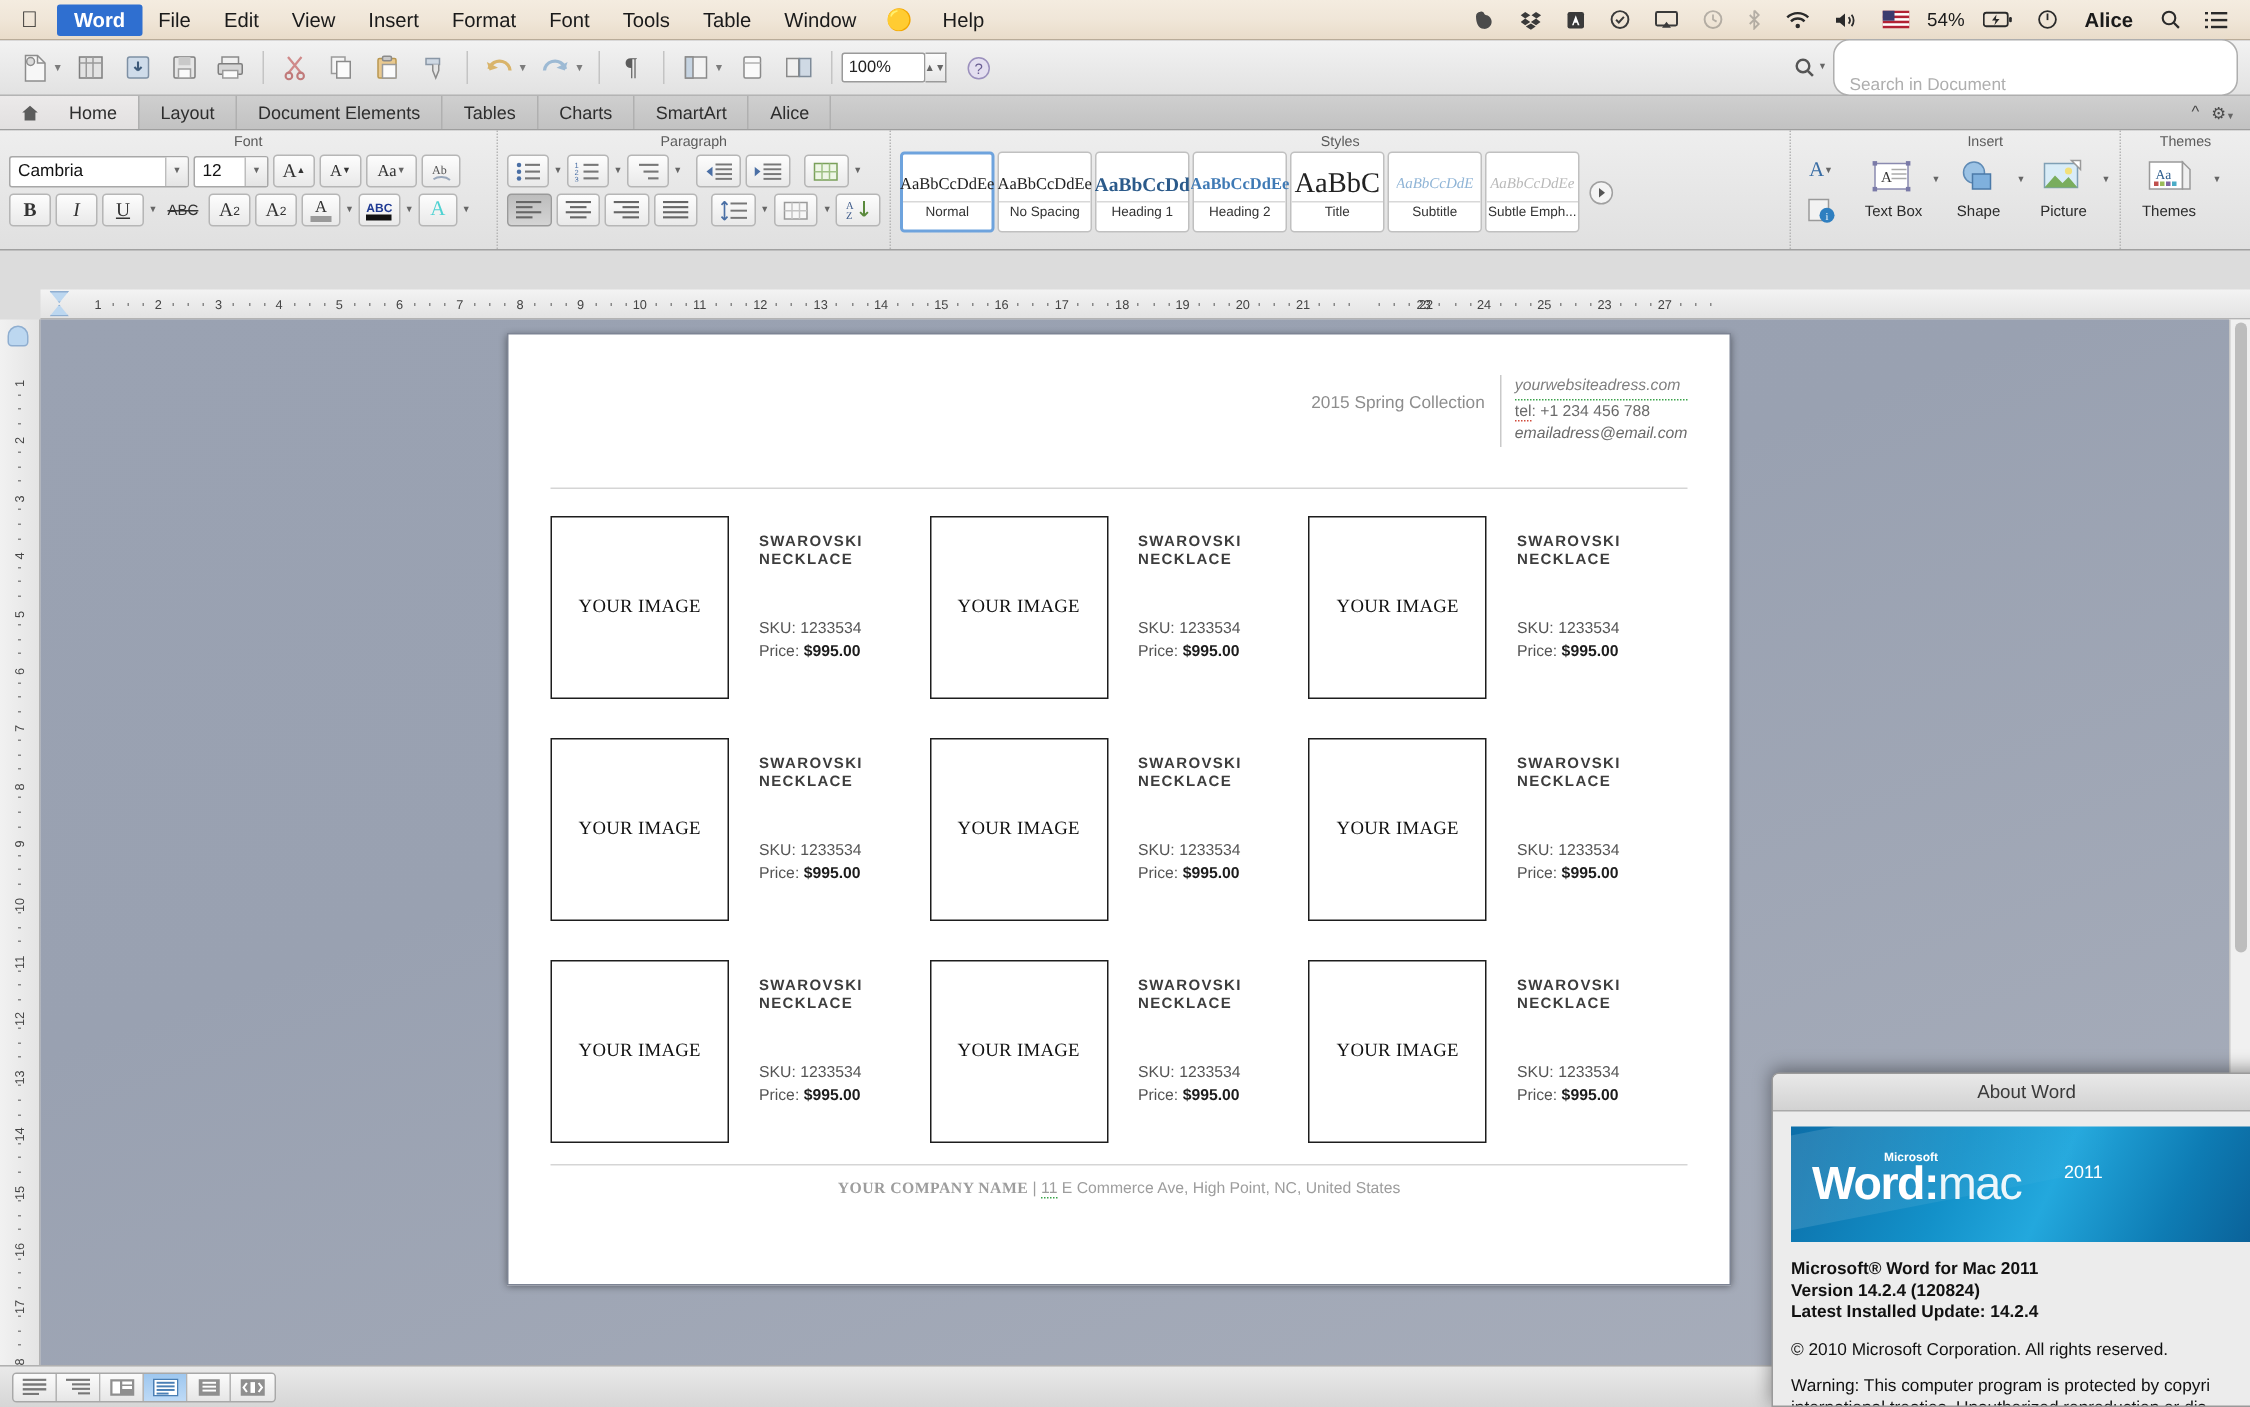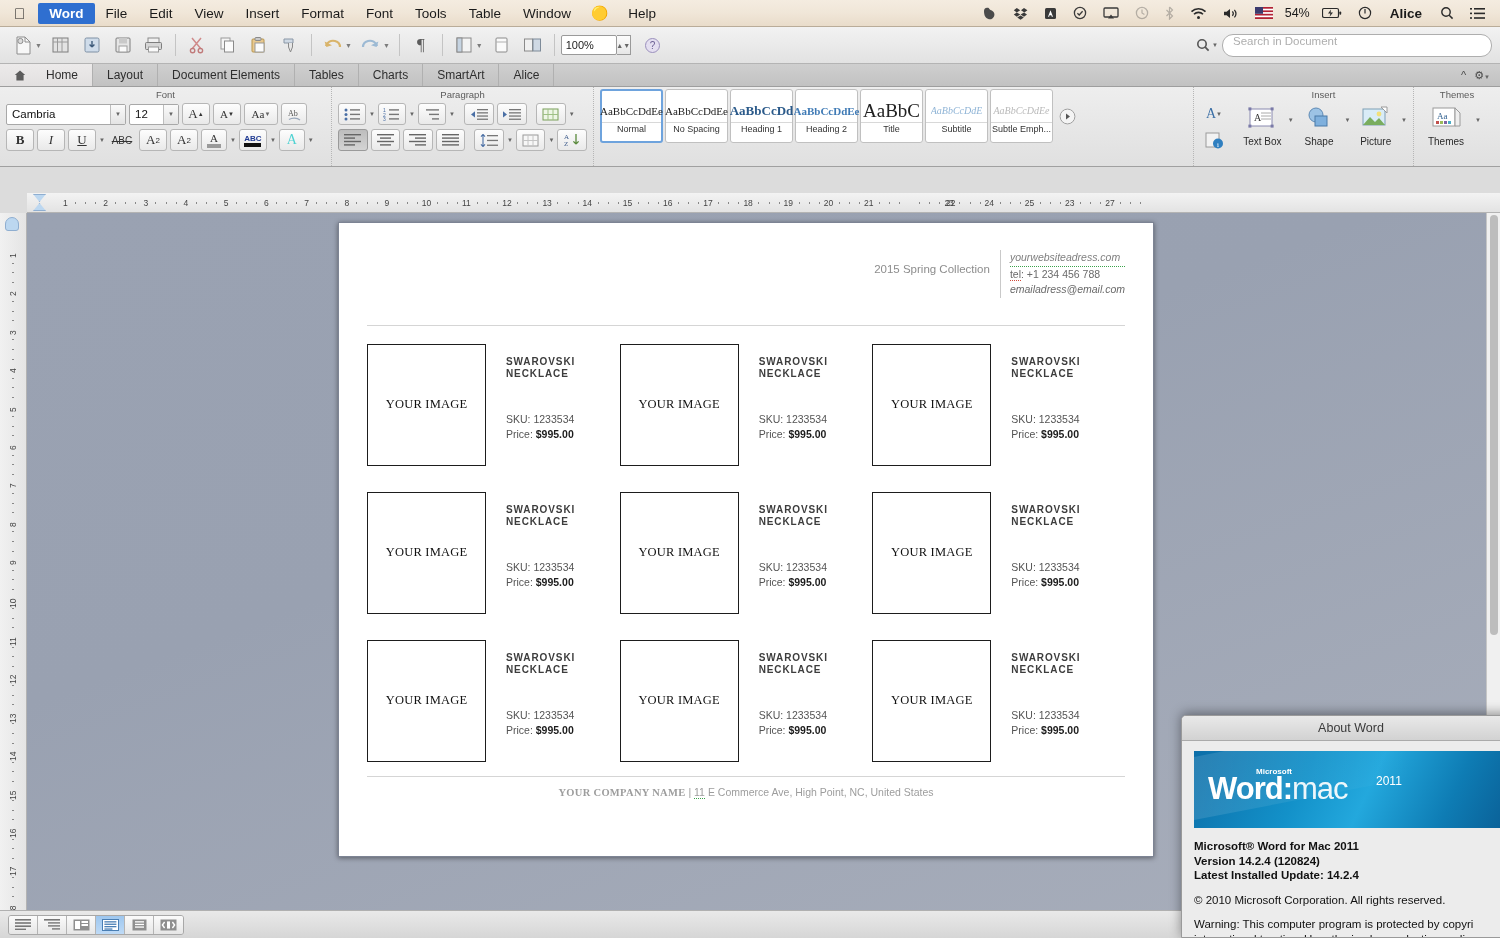--- a/index.html
+++ b/index.html
@@ -66,23 +66,23 @@
   .zoombox {
     width: 56px; height: 20px; border: 1px solid #9a9a9a; background: #fff;
     font-size: 11px; display: flex; align-items: center; padding-left: 4px;
     border-radius: 2px; color: #222;
   }
   .zoomstep { width: 14px; height: 20px; border: 1px solid #9a9a9a; border-left: none;
     background: linear-gradient(to bottom,#fcfcfc,#e6e6e6); font-size: 7px;
     display: flex; align-items: center; justify-content: center; color: #666; }
   .searchwrap { margin-left: auto; display: flex; align-items: center; }
   .searchfield {
-    width: 270px; height: 23px; border-radius: 11px;
+    width: 270px; height: 38px; border-radius: 11px;
     border: 1px solid #aeaeae; background: #fff;
-    display: flex; align-items: flex-start; padding: 0 10px; gap: 6px;
+    display: flex; align-items: flex-end; padding: 0 10px; gap: 6px;
   }
   .searchfield .ph { font-size: 11.5px; color: #aeaeae; }
   .mag-btn { display: flex; align-items: center; gap: 2px; margin-right: 4px; color: #555; }
 
   
   .ribtabs {
     height: 23px; background: linear-gradient(to bottom,#cfcfcf,#c2c2c2);
     display: flex; align-items: stretch; font-size: 12px; color: #2e2e2e;
     border-bottom: 1px solid #9e9e9e;
   }
@@ -731,20 +731,21 @@
           <svg width="17" height="14" viewBox="0 0 17 14">
               <text x="0" y="6" font-size="7" font-family="Liberation Serif" fill="#3c5a8a">A</text>
               <text x="0" y="13" font-size="7" font-family="Liberation Serif" fill="#3c5a8a">Z</text>
               <path d="M12 1v10m0 0l-2.6-2.6M12 11l2.6-2.6" stroke="#5a8a3c" stroke-width="1.3" fill="none"></path>
             </svg>
         </div>
       </div>
     </div>
 
     <div class="rgroup" style="width:600px;">
+      <div class="glabel">Styles</div>
       <div class="stylegal" style="height:54px;">
         <div class="stylecell sel">
           <div class="prev" style="font-size:11px;">AaBbCcDdEe</div>
           <div class="nm">Normal</div>
         </div>
         <div class="stylecell">
           <div class="prev" style="font-size:11px;">AaBbCcDdEe</div>
           <div class="nm">No Spacing</div>
         </div>
         <div class="stylecell">

